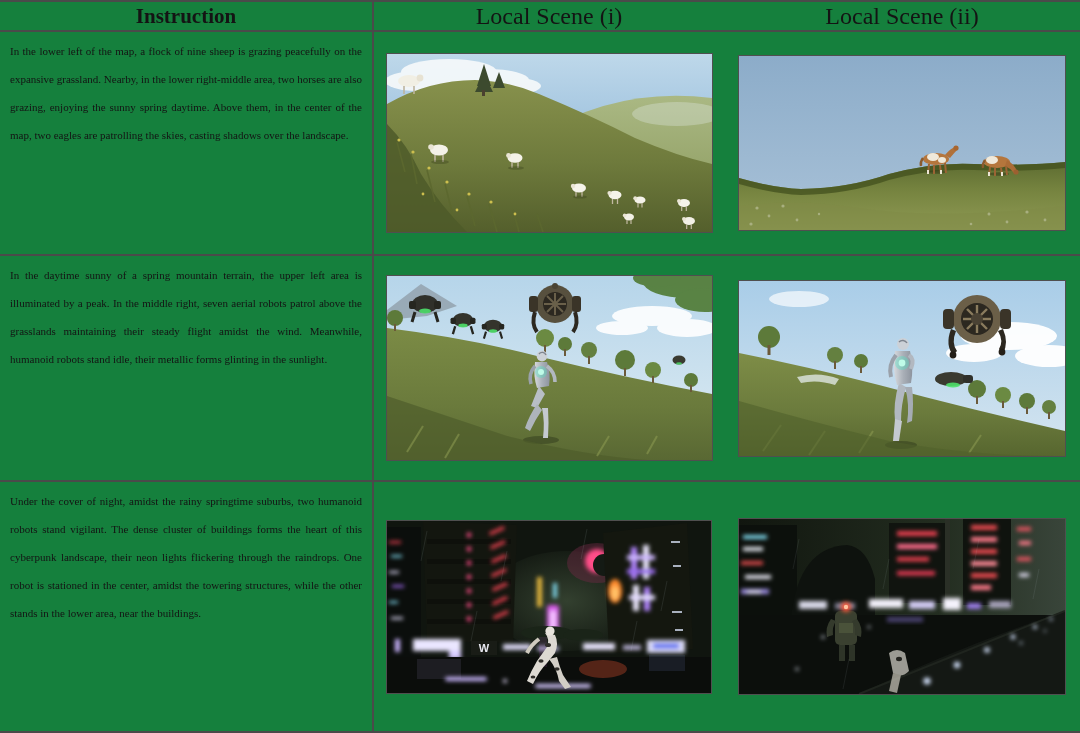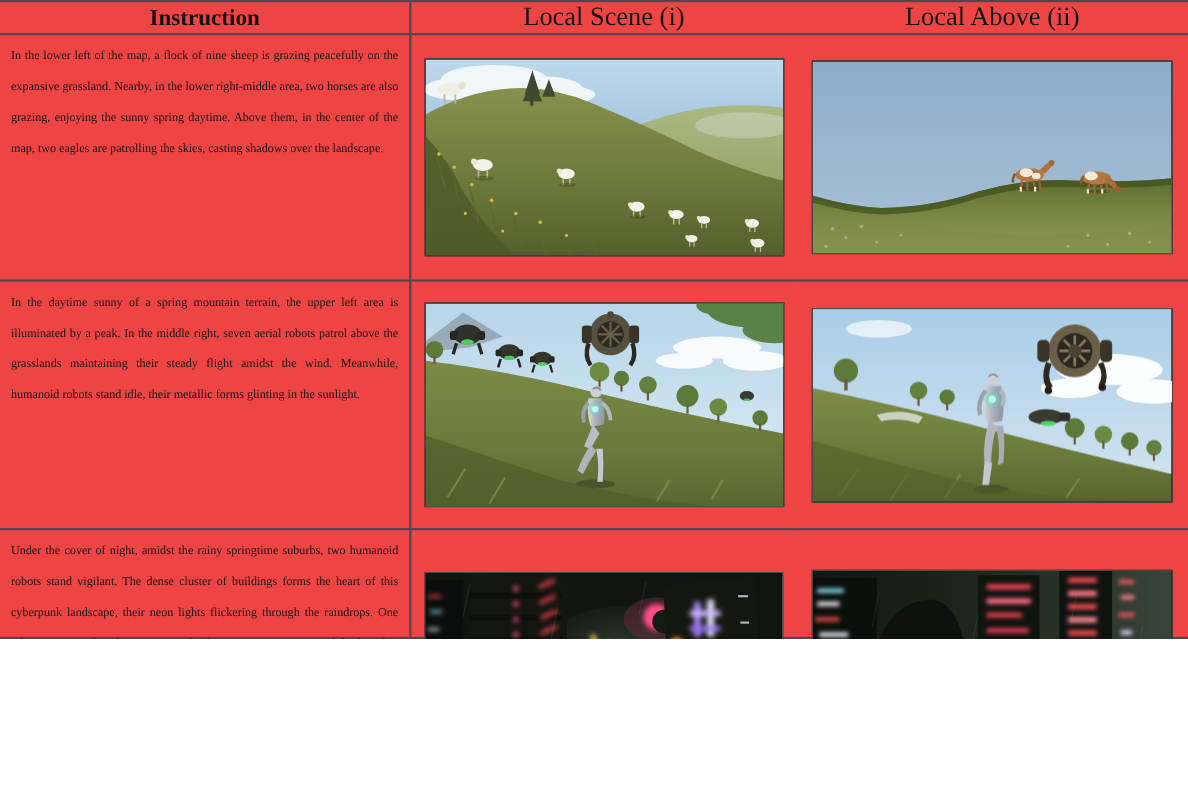--- a/index.html
+++ b/index.html
@@ -1,20 +1,20 @@
 <!DOCTYPE html>
 <html lang="en" style="--border: #4a4a4a; --text: #141414; --sky-blue: #a7c6e2; --grass-green: #77833f; --robot-glow: #49e8c4; --drone-glow: #4ee06a; --neon-pink: #ff4d88; --neon-red: #e84150; --neon-purple: #a46cf5; --neon-yellow: #e6b83c; --neon-cyan: #7fd8ec; --night-bg: #10150f;"><head>
 <meta charset="utf-8">
 <style>
   :root{
     --border:#4a4a4a; --text:#141414;
   }
   html,body{margin:0;padding:0;background:#ffffff;}
   .page{
-    position:relative; width:1080px; height:581px; background:#ef4444;
+    position:relative; width:1080px; height:733px; background:#15803d;
     box-sizing:border-box; border-top:2px solid var(--border); border-bottom:2px solid var(--border);
     font-family:"Liberation Serif", serif; color:var(--text);
   }
   .grid{
     display:grid; width:1080px; height:729px;
     grid-template-columns:374px 350px 356px;
     grid-template-rows:30px 224px 226px 249px;
   }
   .cell{box-sizing:border-box; overflow:hidden;}
   .hdr{border-bottom:2px solid var(--border); display:flex; align-items:center; justify-content:center;}
@@ -38,21 +38,21 @@
 <div class="page">
   <div class="grid">
 
     <div class="cell hdr hdr-instruction">
       <span>Instruction</span>
     </div>
     <div class="cell hdr hdr-scene">
       <span>Local Scene (i)</span>
     </div>
     <div class="cell hdr hdr-scene">
-      <span>Local Above (ii)</span>
+      <span>Local Scene (ii)</span>
     </div>
 
     <div class="cell instr rowline">In the lower left of the map, a flock of nine sheep is grazing peacefully on the expansive grassland. Nearby, in the lower right-middle area, two horses are also grazing, enjoying the sunny spring daytime. Above them, in the center of the map, two eagles are patrolling the skies, casting shadows over the landscape.</div>
 
     <div class="cell scenecell rowline">
       <svg class="shot" width="325" height="178" viewBox="0 0 325 178" role="img" aria-label="Nine white sheep grazing across a sunlit grassy hillside under a blue sky with white clouds, with pine trees on the ridge">
         <defs>
           <linearGradient id="sky1a" x1="0" y1="0" x2="0" y2="1">
             <stop offset="0" stop-color="#bed8ea"></stop>
               <stop offset="1" stop-color="#9cc0dd"></stop>

